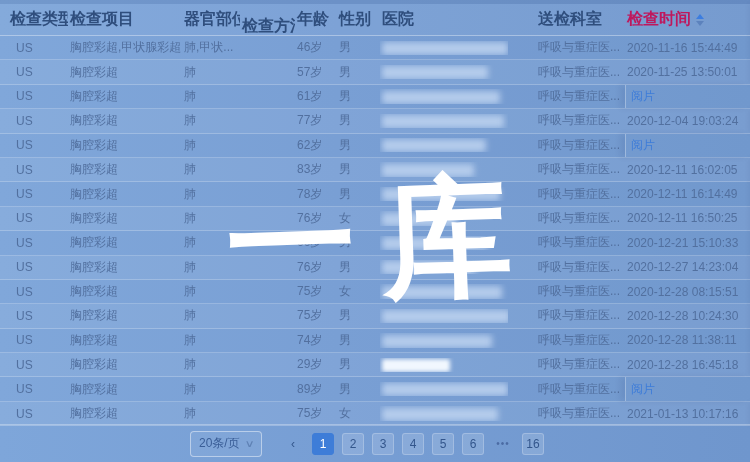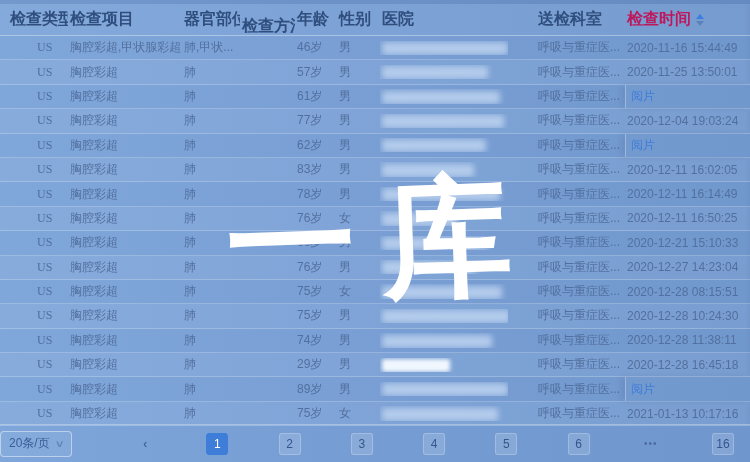--- a/index.html
+++ b/index.html
@@ -17,21 +17,21 @@
     border-bottom:1px solid rgba(255,255,255,0.35);
     font-size:16px;font-weight:bold;color:#2f4e7d;
   }
   .tr{
     height:23.4px;border-bottom:1px solid rgba(255,255,255,0.22);
     font-size:12px;color:#52709f;background:rgba(255,255,255,0.02);
   }
   .tr:nth-child(even){background:rgba(255,255,255,0.07);}
   .th,.td{overflow:hidden;white-space:nowrap;box-sizing:border-box;padding-left:2px;flex:none;}
   .c-type{width:68px;padding-left:10px;}
-  .td.c-type{padding-left:37px;font-family:Liberation Serif, serif;}
+  .td.c-type{padding-left:16px;}
   .c-item{width:114px;}
   .c-organ{width:58px;}
   .c-method{width:55px;margin-top:13px;}
   .c-age{width:42px;}
   .c-gender{width:43px;}
   .c-hospital{width:128px;}
   .c-dept{width:89px;margin-left:28px;}
   .c-time{width:130px;}
   .c-action{flex:1 1 auto;border-left:1px solid rgba(255,255,255,0.30);
     box-shadow:-5px 0 6px rgba(10,30,80,0.08);padding-left:5px;height:100%;
@@ -50,21 +50,21 @@
   
   .watermark{
     position:absolute;left:226px;top:168px;z-index:30;pointer-events:none;
     font-size:130px;line-height:1.12;font-weight:900;color:#ffffff;
     letter-spacing:26px;transform:rotate(-2deg);
   }
   
   .pager-bar{
     position:absolute;left:0;right:0;bottom:0;height:37px;
     border-top:1px solid rgba(255,255,255,0.30);
-    display:flex;align-items:center;justify-content:space-between;
+    display:flex;align-items:center;justify-content:center;
     gap:8px;padding-right:16px;font-size:12px;color:#33568c;
   }
   .sizer{
     width:70px;height:24px;border:1px solid rgba(255,255,255,0.45);border-radius:4px;
     display:flex;align-items:center;justify-content:center;gap:6px;
     color:#3a5e97;cursor:pointer;margin-right:12px;background:rgba(255,255,255,0.06);
   }
   .chev{font-size:10px;color:#5f82b5;transform:scaleX(1.4);}
   .pg{
     min-width:22px;height:22px;border-radius:3px;display:flex;align-items:center;justify-content:center;

